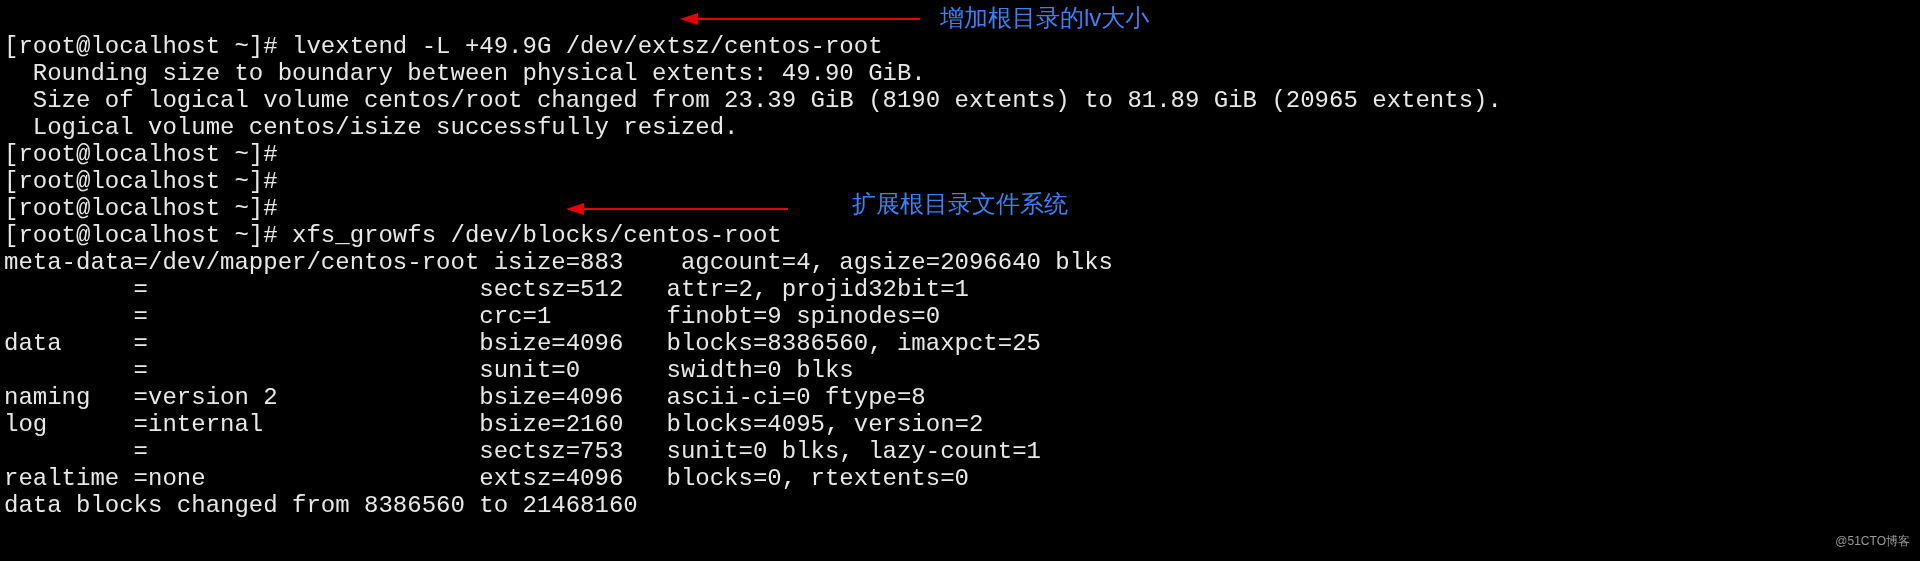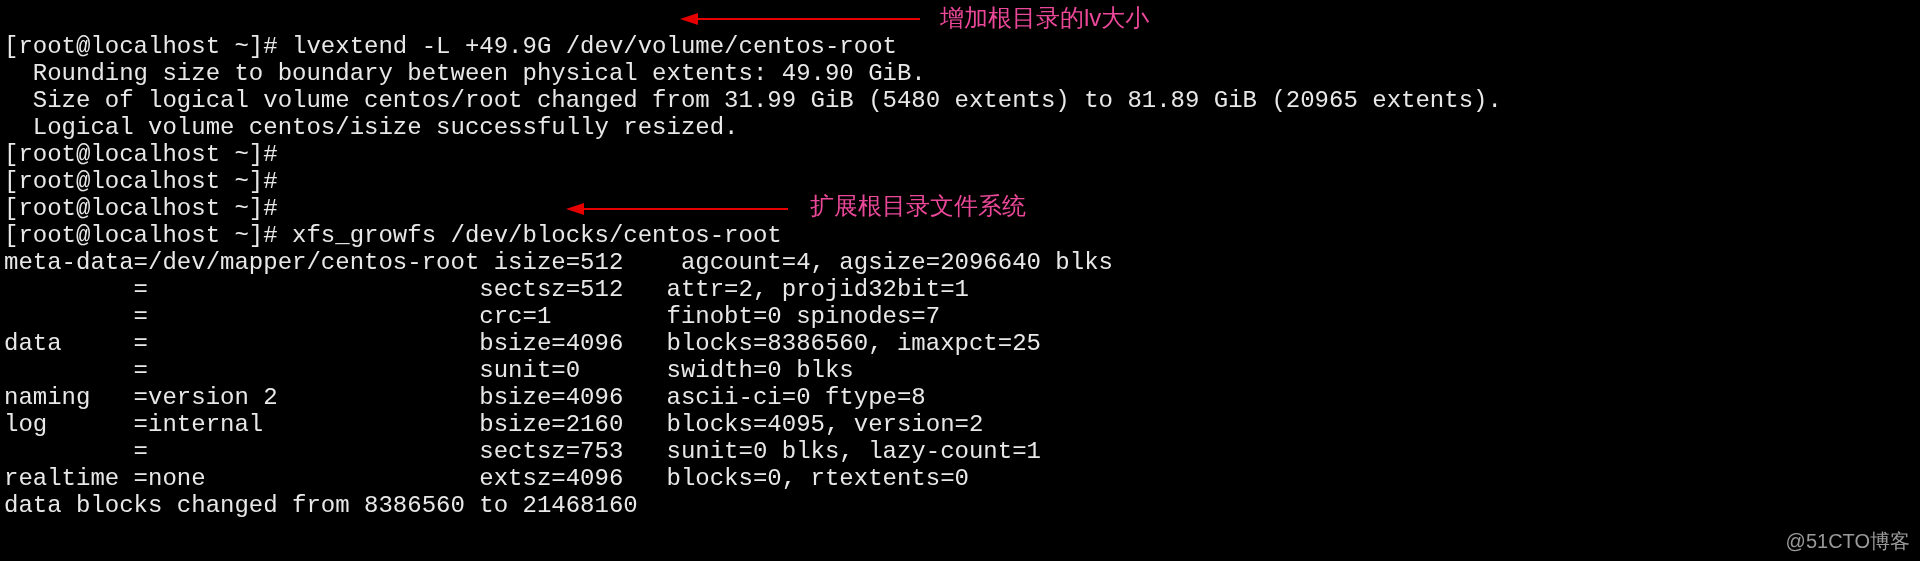--- a/index.html
+++ b/index.html
@@ -11,69 +11,69 @@
     font-size:24px;
     line-height:27px;
     color:#e8e8e8;
     white-space:pre;
     padding:6px 0 0 4px;
     box-sizing:border-box;
     letter-spacing:0px;
   }
   .annotation{
     position:absolute;
-    color:#ec4899;
+    color:#3b82f6;
     font-family:"SimHei","Microsoft YaHei",sans-serif;
     font-size:24px;
     white-space:nowrap;
   }
   .arrow{
     position:absolute;
     overflow:visible;
   }
   .arrow line{stroke:#e60000;stroke-width:2;}
   .arrow polygon{fill:#e60000;}
   .watermark{
     position:absolute;
     right:10px;bottom:6px;
     font-family:"Microsoft YaHei",sans-serif;
-    font-size:20px;
+    font-size:12px;
     color:#9a9a9a;
   }
 </style>
 </head>
 <body>
 
 <div class="terminal">
-<span>[root@localhost ~]# </span><span>lvextend -L +49.9G /dev/volume/centos-root</span>
+<span>[root@localhost ~]# </span><span>lvextend -L +49.9G /dev/extsz/centos-root</span>
 <span>  Rounding size to boundary between physical extents: 49.90 GiB.</span>
-<span>  Size of logical volume centos/root changed from 31.99 GiB (5480 extents) to 81.89 GiB (20965 extents).</span>
+<span>  Size of logical volume centos/root changed from 23.39 GiB (8190 extents) to 81.89 GiB (20965 extents).</span>
 <span>  Logical volume centos/isize successfully resized.</span>
 <span>[root@localhost ~]# </span>
 <span>[root@localhost ~]# </span>
 <span>[root@localhost ~]# </span>
 <span>[root@localhost ~]# </span><span>xfs_growfs /dev/blocks/centos-root</span>
-<span>meta-data=/dev/mapper/centos-root isize=512    agcount=4, agsize=2096640 blks</span>
+<span>meta-data=/dev/mapper/centos-root isize=883    agcount=4, agsize=2096640 blks</span>
 <span>         =                       sectsz=512   attr=2, projid32bit=1</span>
-<span>         =                       crc=1        finobt=0 spinodes=7</span>
+<span>         =                       crc=1        finobt=9 spinodes=0</span>
 <span>data     =                       bsize=4096   blocks=8386560, imaxpct=25</span>
 <span>         =                       sunit=0      swidth=0 blks</span>
 <span>naming   =version 2              bsize=4096   ascii-ci=0 ftype=8</span>
 <span>log      =internal               bsize=2160   blocks=4095, version=2</span>
 <span>         =                       sectsz=753   sunit=0 blks, lazy-count=1</span>
 <span>realtime =none                   extsz=4096   blocks=0, rtextents=0</span>
 <span>data blocks changed from 8386560 to 21468160</span>
 
   <svg class="arrow" style="left:680px;top:6px;width:250px;height:26px">
     <line x1="15" y1="13" x2="240" y2="13"></line>
     <polygon points="0,13 18,7 18,19"></polygon>
   </svg>
   <div class="annotation" style="left:940px;top:4px;">增加根目录的lv大小</div>
 
   
   <svg class="arrow" style="left:566px;top:196px;width:230px;height:26px">
     <line x1="15" y1="13" x2="222" y2="13"></line>
     <polygon points="0,13 18,7 18,19"></polygon>
   </svg>
-  <div class="annotation" style="left:810px;top:192px;">扩展根目录文件系统</div>
+  <div class="annotation" style="left:852px;top:192px;font-family:Liberation Mono, monospace;">扩展根目录文件系统</div>
 
   <div class="watermark">@51CTO博客</div>
 </div>
 
 </body></html>

